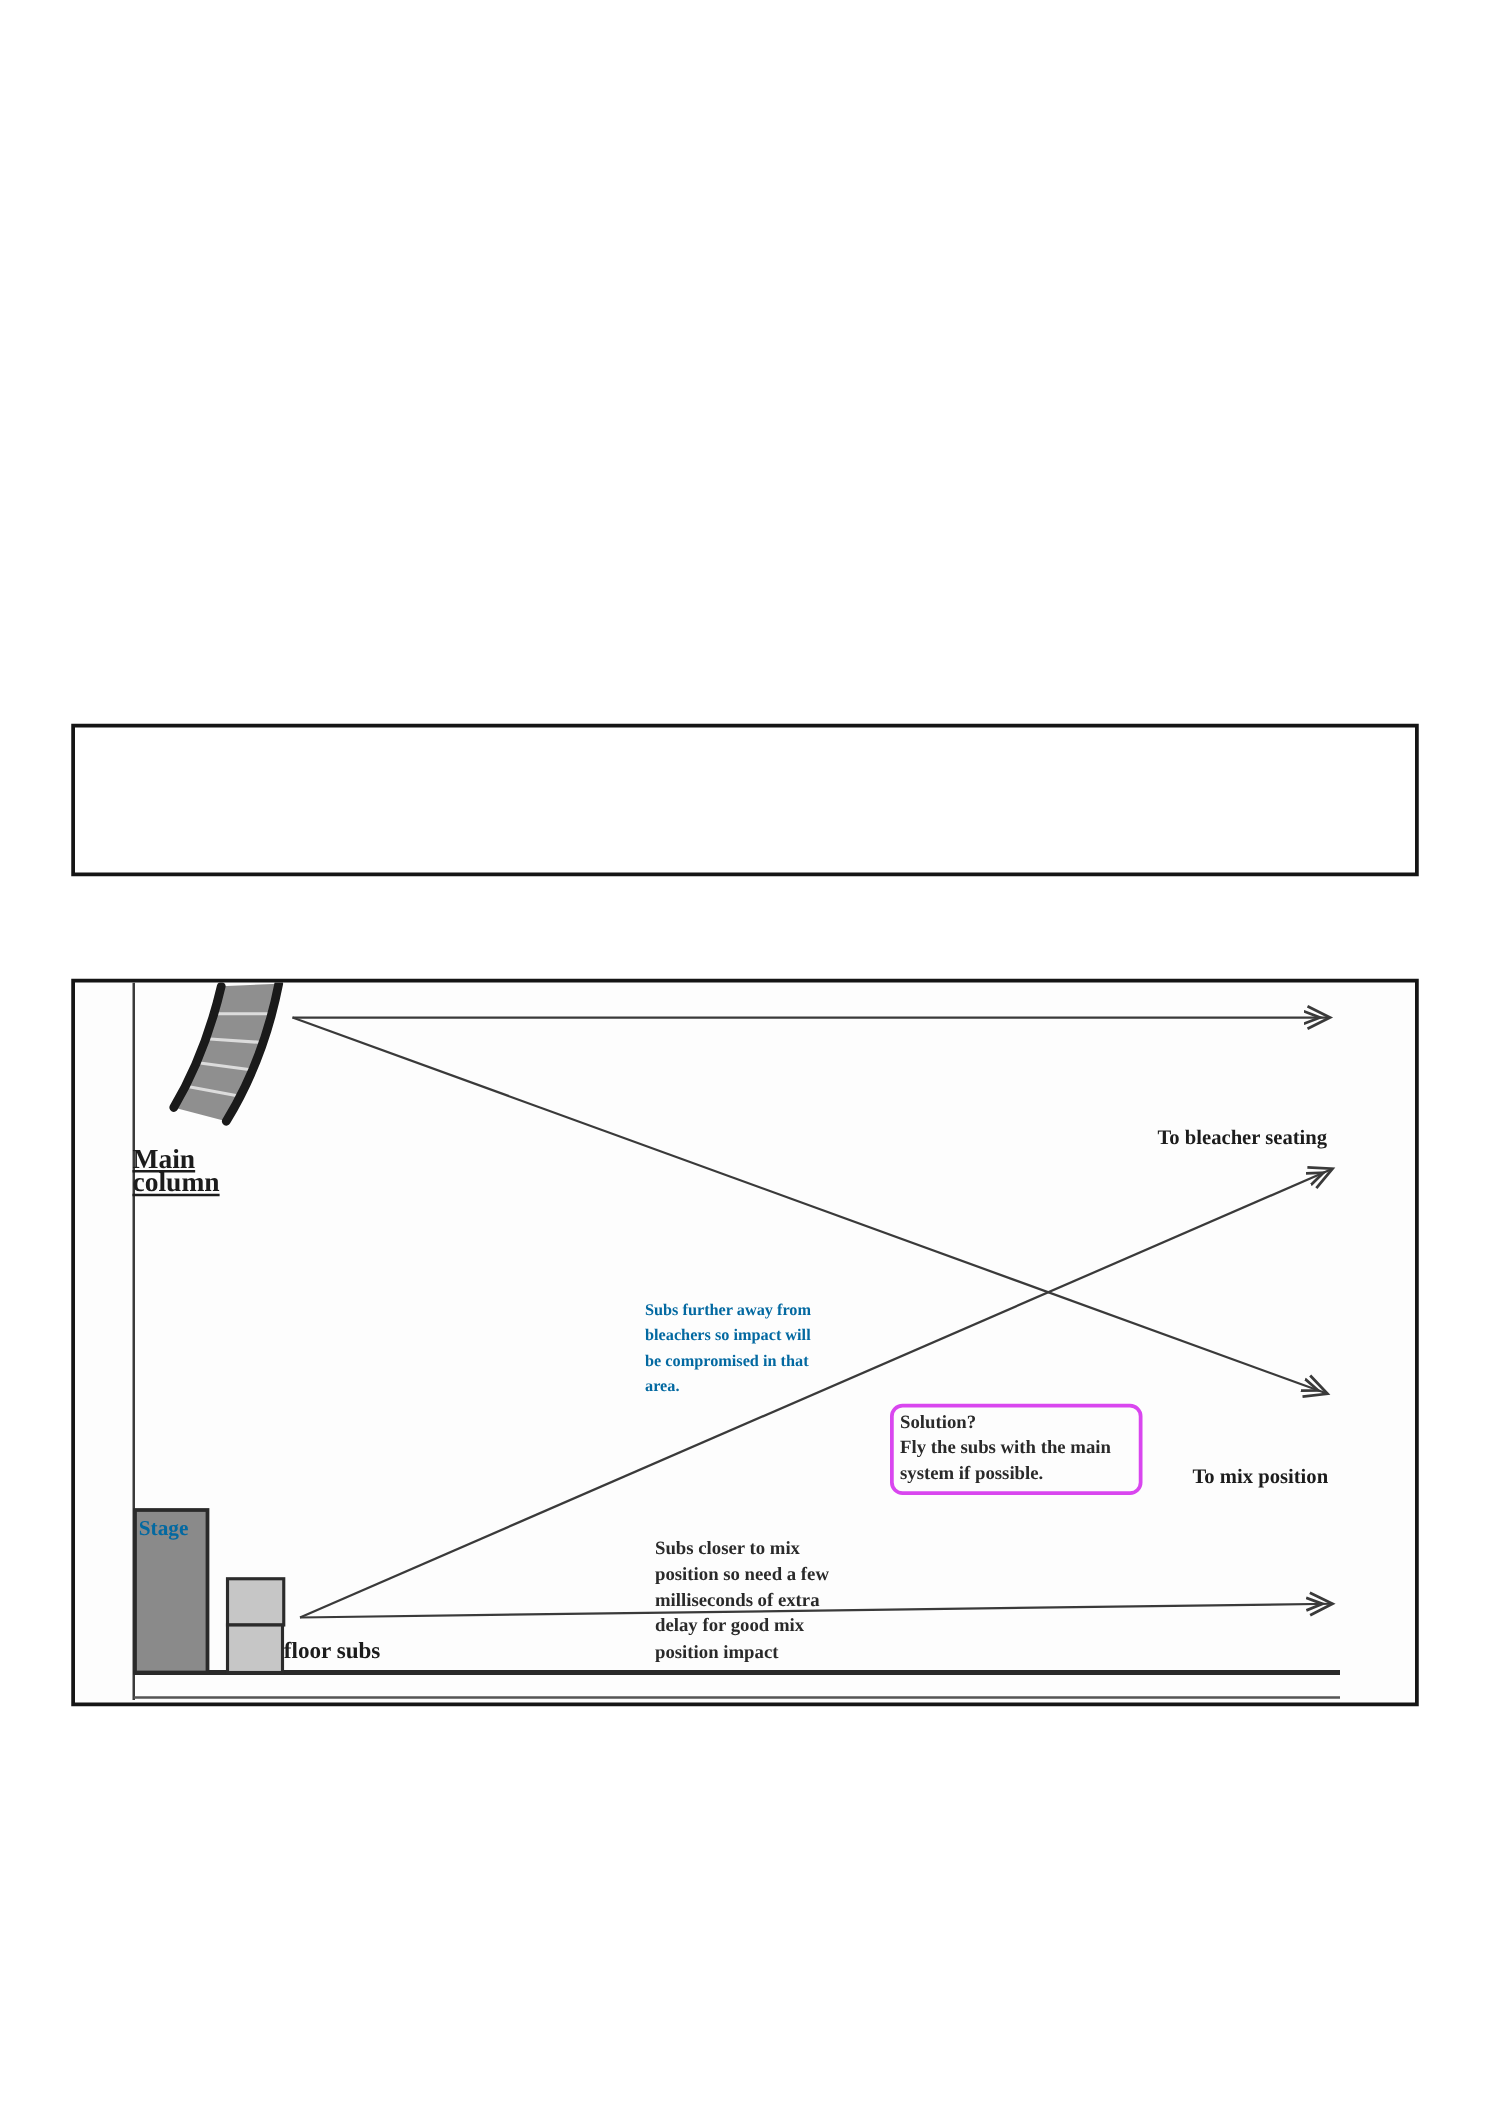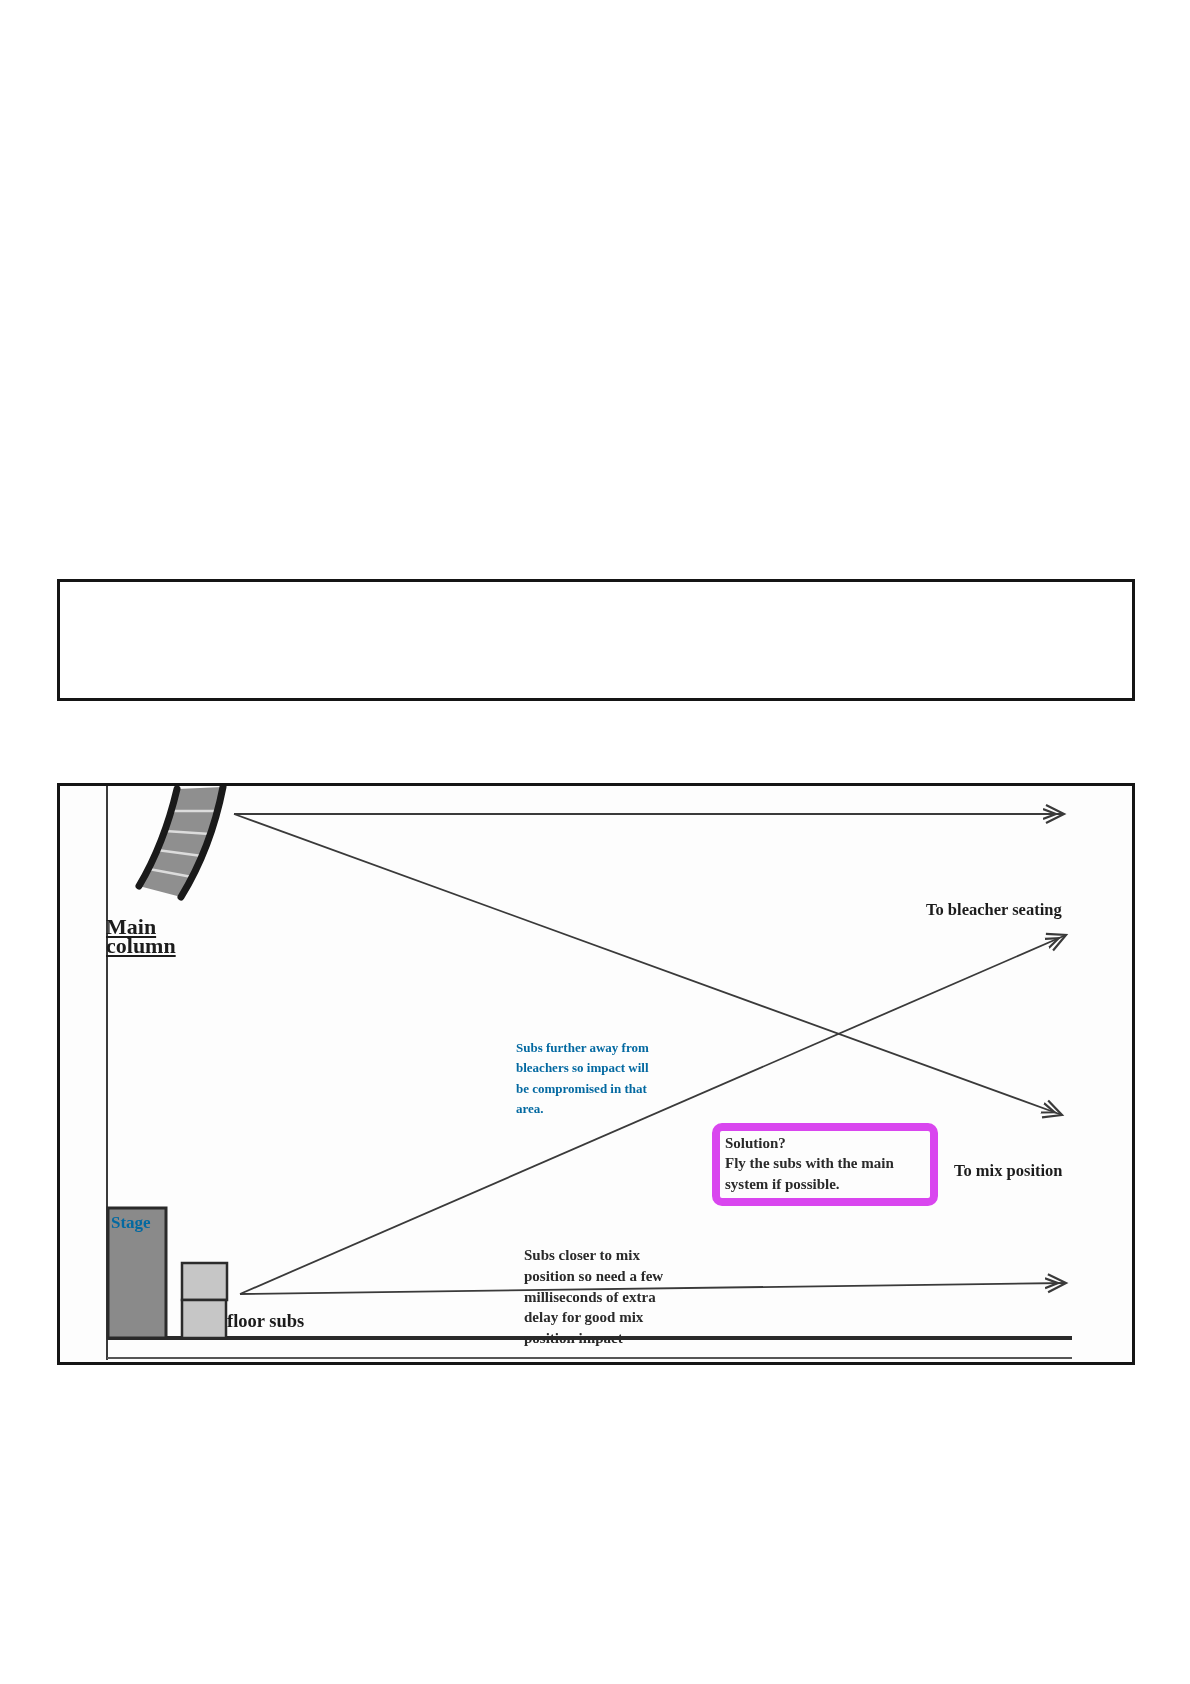--- a/index.html
+++ b/index.html
@@ -25,28 +25,28 @@
     background:#fdfdfd;
   }
   .figure svg{position:absolute;left:0;top:0;z-index:1;}
   .lbl{
     position:absolute;z-index:2;
     color:#1c1c1c;font-weight:bold;
     white-space:pre-line;
   }
   .lbl-main-column{left:46px;top:131px;font-size:22px;line-height:19px;text-decoration:underline;}
   .lbl-to-bleacher{left:866px;top:74px;font-size:16.5px;margin-top:40px;}
-  .lbl-to-mix{left:894px;top:375px;font-size:16.5px;}
+  .lbl-to-mix{left:894px;top:385px;font-size:16.5px;}
   .note-subs-far{left:456px;top:252px;width:190px;font-size:13px;line-height:20.3px;color:#0369a1;}
-  .note-subs-close{left:464px;top:443px;width:190px;font-size:15px;line-height:20.8px;color:#2a2a2a;margin-top:16px;}
+  .note-subs-close{left:464px;top:443px;width:190px;font-size:15px;line-height:20.8px;color:#2a2a2a;}
   .solution-box{
     position:absolute;z-index:2;
     left:652px;top:337px;width:188px;
-    border:8px solid #d946ef;border-radius:10px;
-    padding:2px 17px 4px 5px;
+    border:3px solid #d946ef;border-radius:10px;
+    padding:2px 3px 4px 5px;
     font-size:15px;line-height:20.4px;font-weight:bold;
     color:#2a2a2a;white-space:pre-line;background:transparent;
   }
   .lbl-floor-subs{left:167px;top:525px;font-size:18.5px;text-align:center;}
   .lbl-stage{left:51px;top:427px;font-size:17px;color:#0369a1;}
   
   .ln{stroke:#3a3a3a;stroke-width:1.8;fill:none;}
   .frame-ln{stroke:#3a3a3a;stroke-width:2;fill:none;}
   .ground{stroke:#2a2a2a;stroke-width:4;fill:none;}
   .ground2{stroke:#555555;stroke-width:2;fill:none;}

